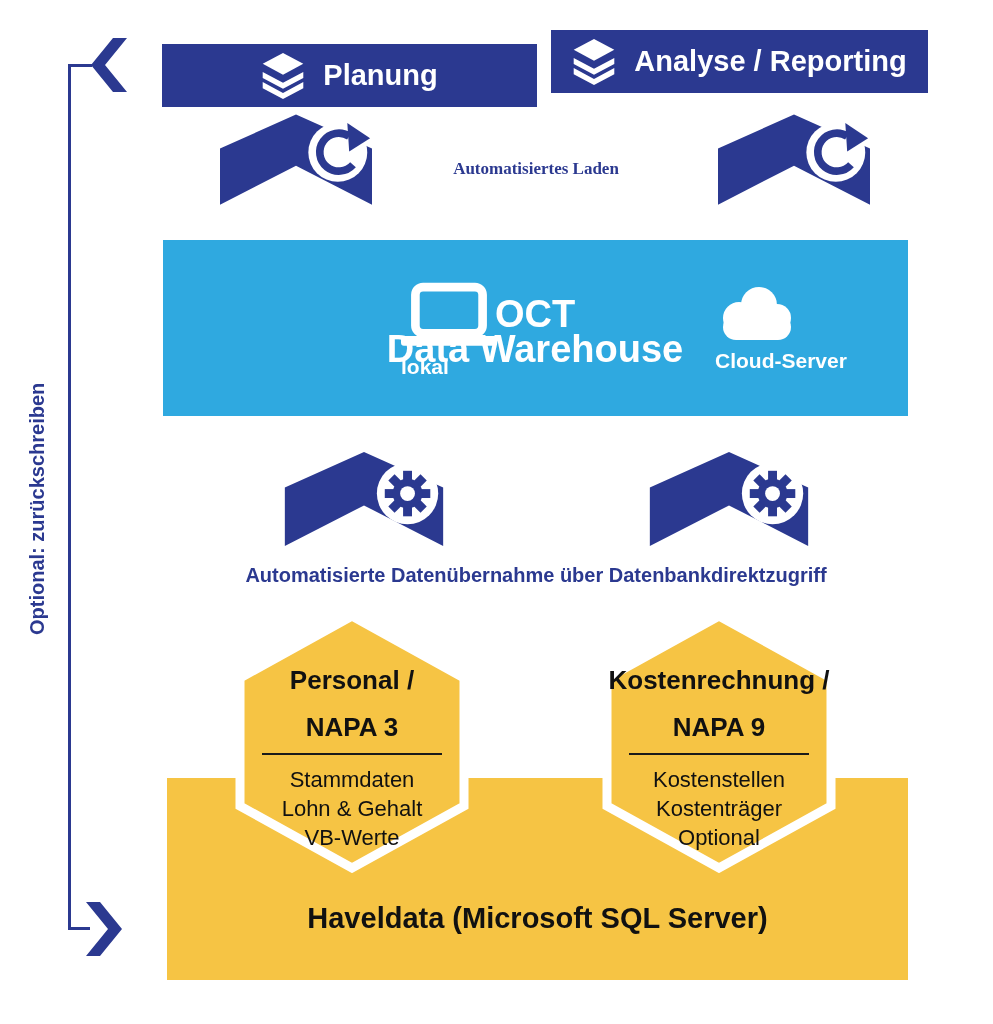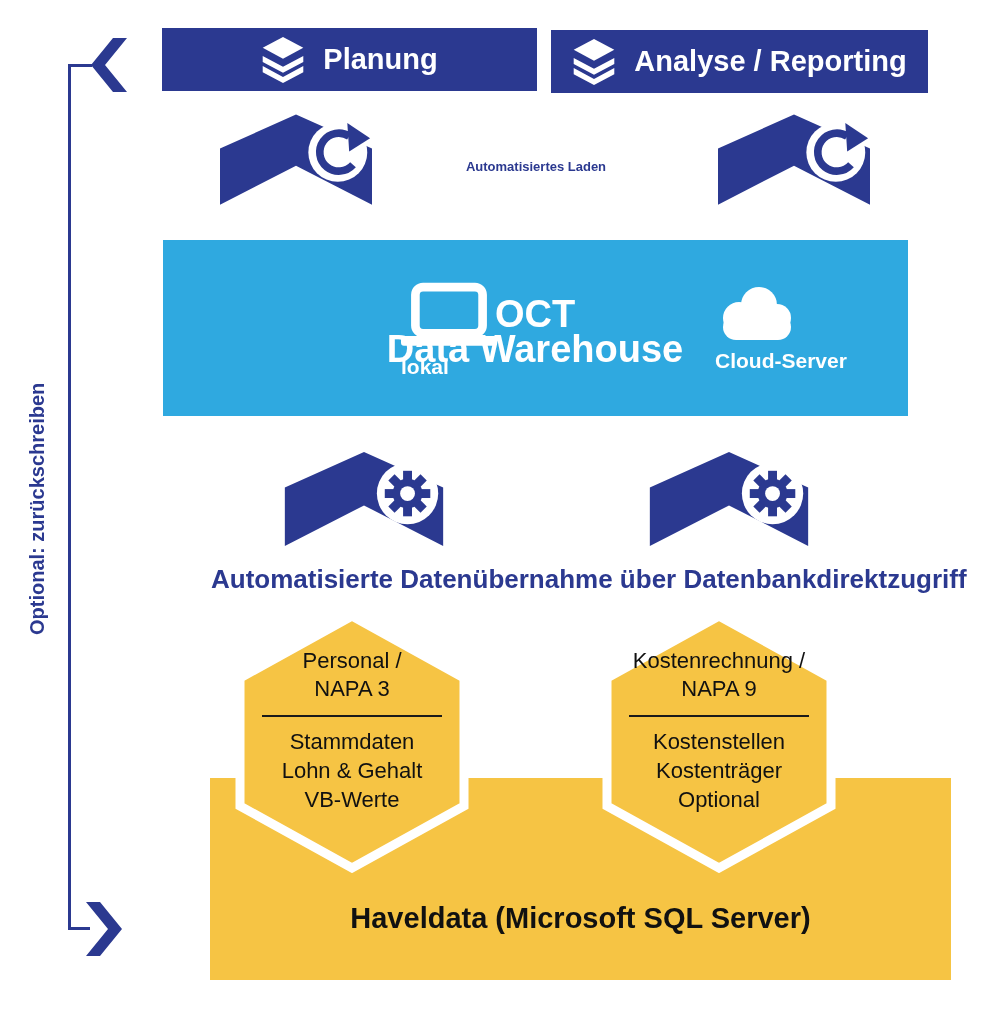--- a/index.html
+++ b/index.html
@@ -47,26 +47,26 @@
   .wh-side{display:flex;flex-direction:column;align-items:flex-start;gap:9px;}
   .wh-side .lbl{font-size:21px;font-weight:bold;color:#fff;white-space:nowrap;}
 
   
   .hex{width:234px;height:262px;}
   .hex svg.shape{position:absolute;left:0;top:0;}
   .hex .content{
     position:absolute;left:0;top:0;width:100%;padding-top:36px;box-sizing:border-box;
     text-align:center;color:#111;
   }
-  .hex .title{font-size:22px;font-weight:normal;line-height:28px;}
+  .hex .title{font-size:26px;font-weight:bold;line-height:28px;margin-top:19px;}
   .hex .rule{width:180px;height:0;border-top:2px solid #1a1a1a;margin:12px auto 10px auto;}
   .hex .item{font-size:22px;line-height:29px;font-weight:400;}
 
   
-  .db{background:var(--yellow,#F6C444);margin-left:43px;}
+  .db{background:var(--yellow,#F6C444);}
   .db-label{
     position:absolute;left:0;top:124px;width:100%;text-align:center;
     font-size:29px;font-weight:bold;color:#111;white-space:nowrap;
   }
 </style>
 </head>
 <body>
 
 <div class="canvas">
 
@@ -77,21 +77,21 @@
   <svg class="abs" style="left:89px;top:38px;" width="38" height="54" viewBox="0 0 38 54">
     <polygon class="fill-blue" points="24,0 38,0 16,27 38,54 24,54 2,27"></polygon>
   </svg>
 
   <svg class="abs" style="left:86px;top:901px;" width="38" height="56" viewBox="0 0 38 54">
     <polygon class="fill-blue" points="0,0 14,0 36,27 14,54 0,54 22,27"></polygon>
   </svg>
 
   <div class="abs v-label">Optional: zurückschreiben</div>
 
-  <div class="abs bar" style="left:162px;top:28px;width:375px;height:63px;">
+  <div class="abs bar" style="left:162px;top:44px;width:375px;height:63px;">
     <svg width="44" height="46" viewBox="0 0 64 68">
       <polygon class="fill-white" points="32,0 62,16 32,32 2,16"></polygon>
       <polygon class="fill-white" points="2,28 32,44 62,28 62,37 32,53 2,37"></polygon>
       <polygon class="fill-white" points="2,43 32,59 62,43 62,52 32,68 2,52"></polygon>
     </svg>
     <span>Planung</span>
   </div>
 
   <div class="abs bar" style="left:551px;top:30px;width:377px;height:63px;">
     <svg width="44" height="46" viewBox="0 0 64 68">
@@ -102,21 +102,21 @@
     <span>Analyse / Reporting</span>
   </div>
 
   <svg class="abs" style="left:220px;top:114px;" width="152" height="91" viewBox="0 0 160 95">
     <polygon class="fill-blue" points="80,0 160,36 160,95 80,54 0,95 0,36"></polygon>
     <circle class="fill-white" cx="124" cy="40" r="31"></circle>
     <path class="stroke-blue" d="M140 53 A20 20 0 1 1 136 23" fill="none" stroke-width="8"></path>
     <polygon class="fill-blue" points="134,9 158,25 136,39"></polygon>
   </svg>
 
-  <div class="abs caption" style="left:361px;top:159px;width:350px;font-size:13px;">Automatisiertes Laden</div>
+  <div class="abs caption" style="left:361px;top:159px;width:350px;font-size:17px;font-family:Liberation Serif, serif;">Automatisiertes Laden</div>
 
   <svg class="abs" style="left:718px;top:114px;" width="152" height="91" viewBox="0 0 160 95">
     <polygon class="fill-blue" points="80,0 160,36 160,95 80,54 0,95 0,36"></polygon>
     <circle class="fill-white" cx="124" cy="40" r="31"></circle>
     <path class="stroke-blue" d="M140 53 A20 20 0 1 1 136 23" fill="none" stroke-width="8"></path>
     <polygon class="fill-blue" points="134,9 158,25 136,39"></polygon>
   </svg>
 
   <div class="abs warehouse" style="left:163px;top:240px;width:745px;height:176px;">
 
@@ -171,21 +171,21 @@
       <rect class="fill-blue" x="-4.5" y="-23" width="9" height="11" transform="rotate(135)"></rect>
       <rect class="fill-blue" x="-4.5" y="-23" width="9" height="11" transform="rotate(180)"></rect>
       <rect class="fill-blue" x="-4.5" y="-23" width="9" height="11" transform="rotate(225)"></rect>
       <rect class="fill-blue" x="-4.5" y="-23" width="9" height="11" transform="rotate(270)"></rect>
       <rect class="fill-blue" x="-4.5" y="-23" width="9" height="11" transform="rotate(315)"></rect>
       <circle class="fill-blue" r="15"></circle>
       <circle class="fill-white" r="7.5"></circle>
     </g>
   </svg>
 
-  <div class="abs caption" style="left:211px;top:564px;width:650px;font-size:26px;">Automatisierte Datenübernahme über Datenbankdirektzugriff</div>
+  <div class="abs caption" style="left:211px;top:564px;width:650px;font-size:20px;">Automatisierte Datenübernahme über Datenbankdirektzugriff</div>
 
   <div class="abs db" style="left:167px;top:778px;width:741px;height:202px;">
     <div class="db-label">Haveldata (Microsoft SQL Server)</div>
   </div>
 
   <div class="abs hex" style="left:235px;top:611px;">
     <svg class="shape" width="234" height="262" viewBox="0 0 234 262">
       <polygon class="fill-yellow stroke-white" points="117,5 229,67 229,195 117,257 5,195 5,67" stroke-width="9"></polygon>
     </svg>
     <div class="content">

